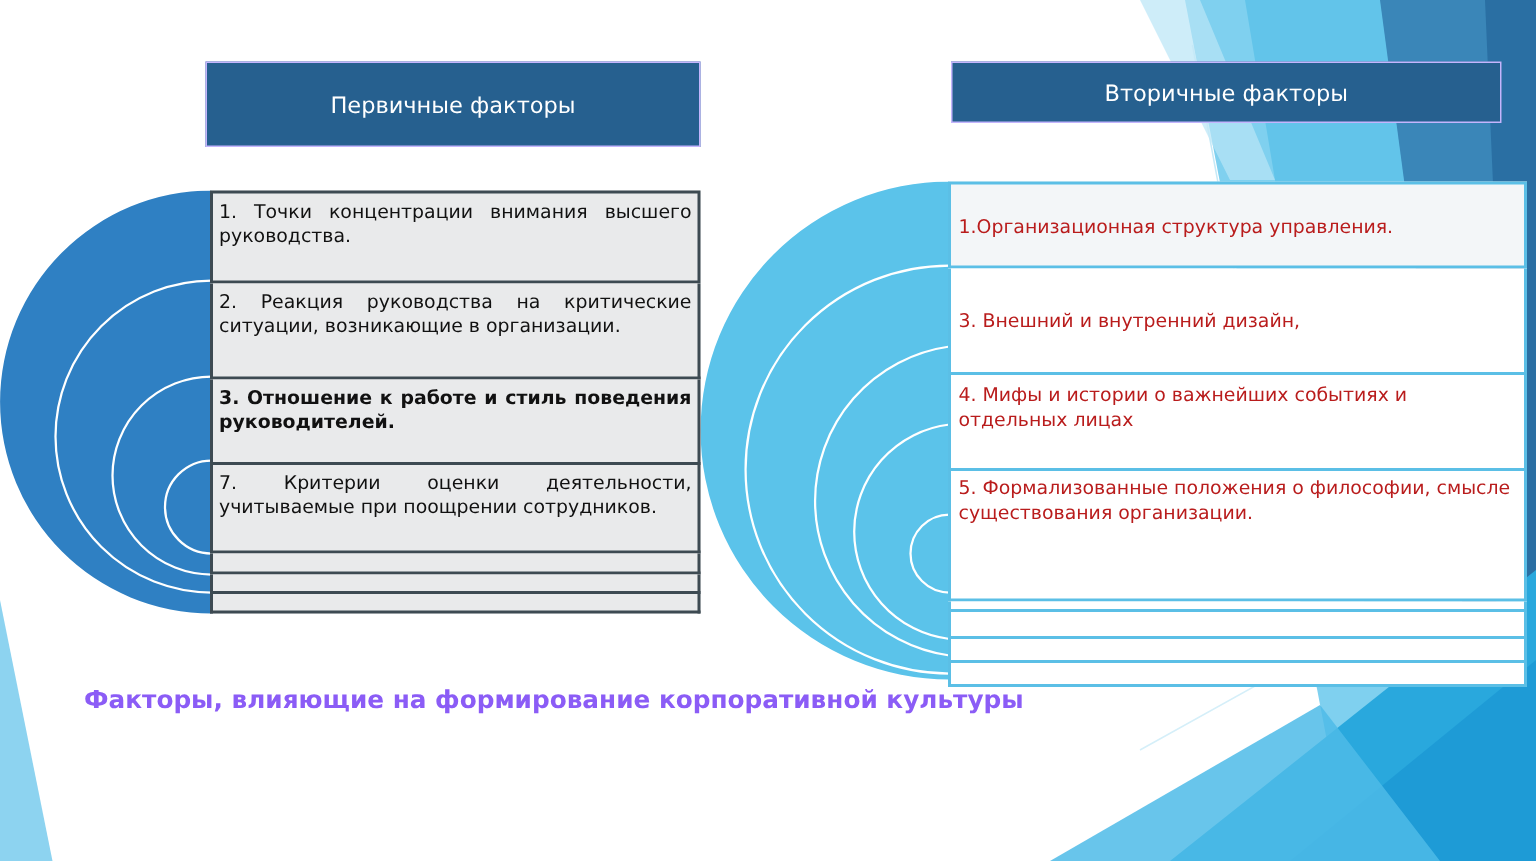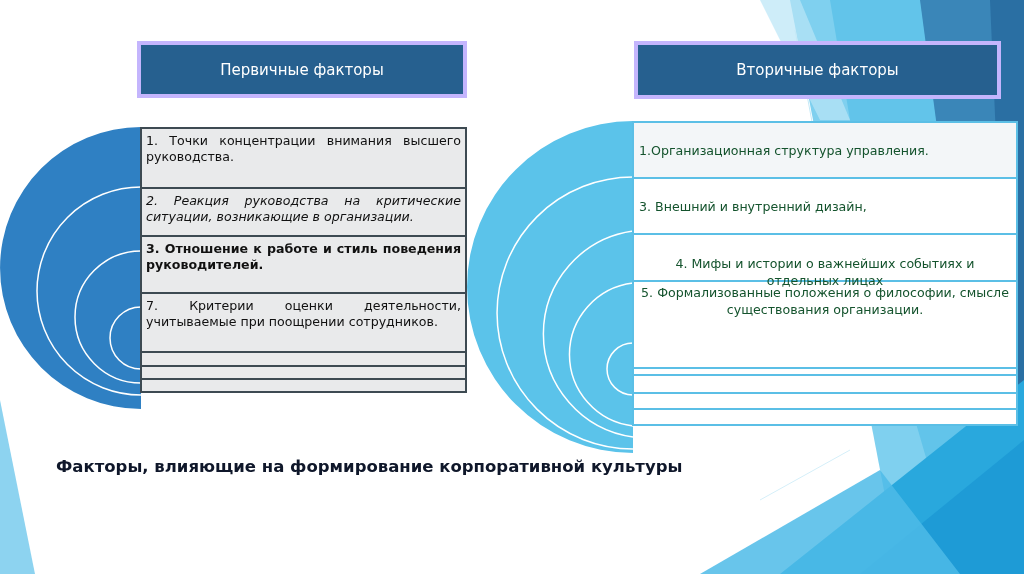--- a/index.html
+++ b/index.html
@@ -4,27 +4,27 @@
 <style>
   html, body { margin:0; padding:0; }
   body {
     width:1024px; height:574px; position:relative; overflow:hidden;
     background:#ffffff;
     font-family: "DejaVu Sans", sans-serif;
   }
   .bg { position:absolute; left:0; top:0; width:1024px; height:574px; }
   .header-box {
     position:absolute; height:57px;
-    background:#26608f; border:4px solid #c4b5fd;
+    background:#26608f; border:1px solid #c4b5fd;
     color:#ffffff; font-size:15px;
     display:flex; align-items:center; justify-content:center;
     box-sizing:border-box;
   }
   #hdr-left { left:137px; top:41px; width:330px; }
-  #hdr-right { left:634px; top:41px; width:367px; height:58px; }
+  #hdr-right { left:634px; top:41px; width:367px; height:41px; }
 
   .semi { position:absolute; }
 
   .table {
     position:absolute; box-sizing:border-box;
   }
   #tbl-left { left:140px; top:127px; width:327px; }
   #tbl-left .row {
     box-sizing:border-box; background:#e9eaeb;
     border:2px solid #3d4a52; border-top-width:0;
@@ -32,28 +32,28 @@
     font-size:12.6px; line-height:16px; color:#111;
     text-align:justify; text-align-last:left;
   }
   #tbl-left .row:first-child { border-top-width:2px; }
 
   #tbl-right { left:632px; top:121px; width:386px; }
   #tbl-right .row {
     box-sizing:border-box; background:#ffffff;
     border:2px solid #5bbfe6; border-top-width:0;
     padding:4px 5px 0 5px;
-    font-size:12.6px; line-height:17px; color:#14532d;text-align:center;
+    font-size:12.6px; line-height:17px; color:#b91c1c;
   }
   #tbl-right .row:first-child { border-top-width:2px; background:#f3f6f8; }
   #tbl-right .row.center { display:flex; align-items:center; padding-top:0; }
 
   #footer-title {
     position:absolute; left:56px; top:457px;
-    font-size:16.5px; font-weight:bold; color:#0f172a;
+    font-size:16.5px; font-weight:bold; color:#8b5cf6;
     white-space:nowrap;
   }
 </style>
 </head>
 <body>
 
 <svg class="bg" viewBox="0 0 1024 574" xmlns="http://www.w3.org/2000/svg">
 
   <polygon points="0,400 0,574 35,574" fill="#8dd3f0"></polygon>
 
@@ -86,32 +86,32 @@
 
 <div class="header-box" id="hdr-left">
   <span>Первичные факторы</span>
 </div>
 <div class="header-box" id="hdr-right">
   <span>Вторичные факторы</span>
 </div>
 
 <div class="table" id="tbl-left">
   <div class="row" style="height:62px;">1. Точки концентрации внимания высшего руководства.</div>
-  <div class="row" style="height:48px;font-style:italic;">2. Реакция руководства на критические ситуации, возникающие в организации.</div>
+  <div class="row" style="height:64px;">2. Реакция руководства на критические ситуации, возникающие в организации.</div>
   <div class="row" style="height:57px;font-weight:bold;">3. Отношение к работе и стиль поведения руководителей.</div>
   <div class="row" style="height:59px;">7. Критерии оценки деятельности, учитываемые при поощрении сотрудников.</div>
   <div class="row" style="height:14px;padding:0;"></div>
   <div class="row" style="height:13px;padding:0;"></div>
   <div class="row" style="height:13px;padding:0;"></div>
 </div>
 
 <div class="table" id="tbl-right">
   <div class="row center" style="height:58px;">1.Организационная структура управления.</div>
-  <div class="row center" style="height:56px;">3. Внешний и внутренний дизайн,</div>
-  <div class="row" style="height:47px;padding-top:20px;">4. Мифы и истории о важнейших событиях и отдельных лицах</div>
+  <div class="row center" style="height:71px;">3. Внешний и внутренний дизайн,</div>
+  <div class="row" style="height:64px;padding-top:4px;">4. Мифы и истории о важнейших событиях и отдельных лицах</div>
   <div class="row" style="height:87px;padding-top:2px;">5. Формализованные положения о философии, смысле существования организации.</div>
   <div class="row" style="height:7px;padding:0;"></div>
   <div class="row" style="height:18px;padding:0;"></div>
   <div class="row" style="height:16px;padding:0;"></div>
   <div class="row" style="height:16px;padding:0;"></div>
 </div>
 
 <div id="footer-title">Факторы, влияющие на формирование корпоративной культуры</div>
 
 </body></html>

